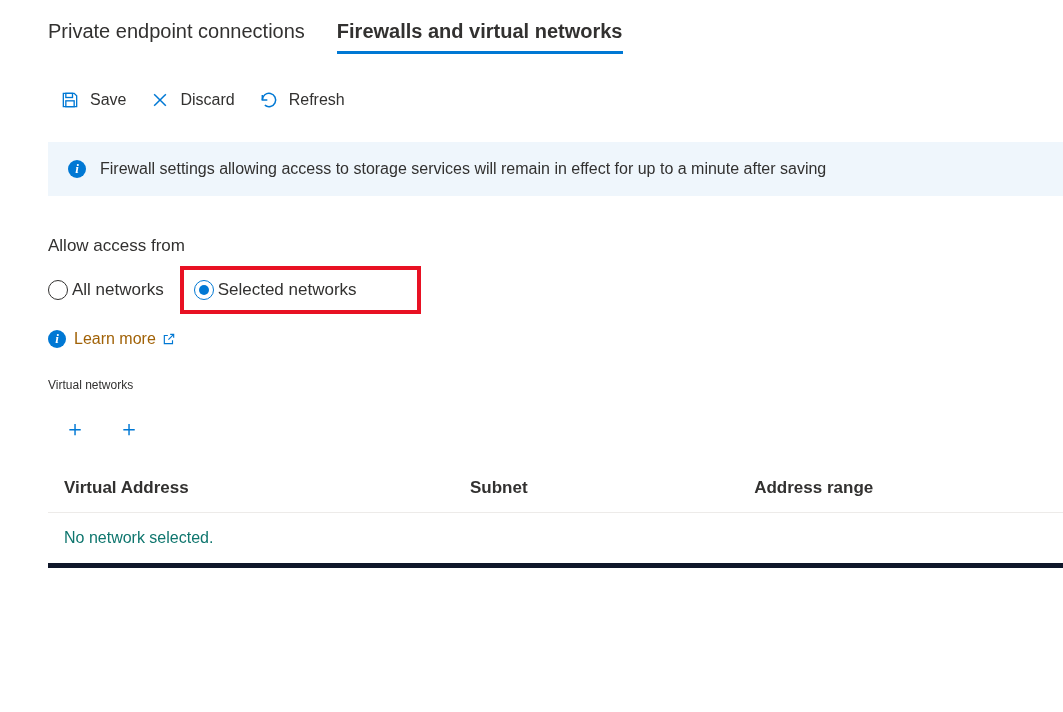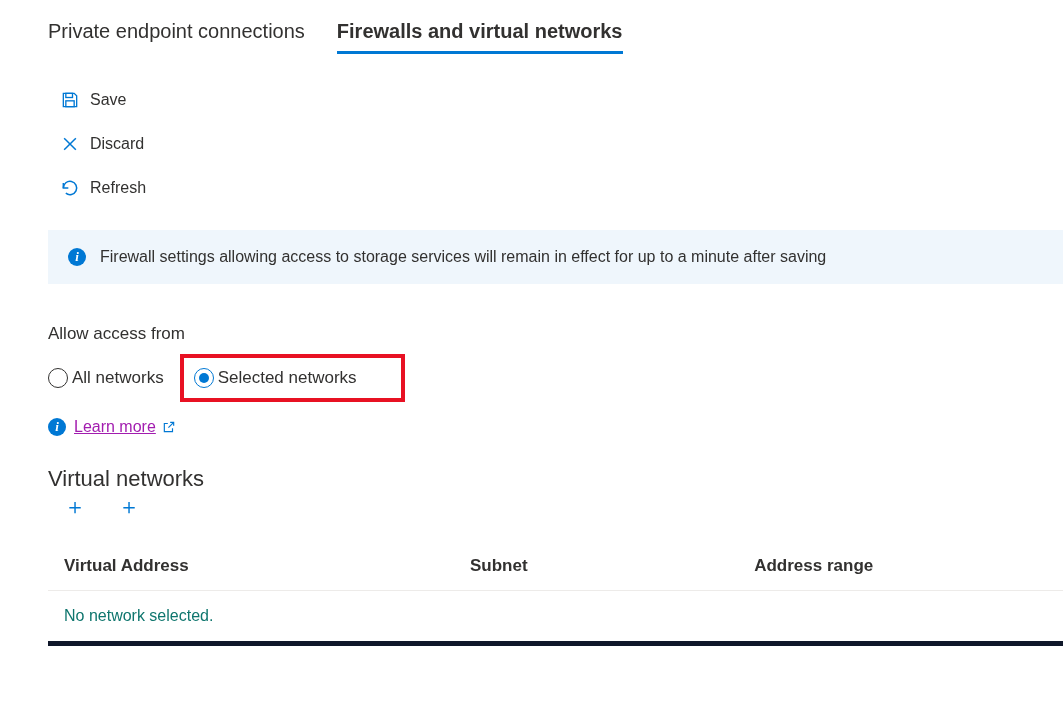--- a/index.html
+++ b/index.html
@@ -28,21 +28,20 @@
       font-weight: 600;
       border-bottom: 3px solid #0078d4;
     }
     .toolbar {
       display: flex;
       gap: 24px;
       align-items: flex-start;
       margin-top: 36px;
       margin-bottom: 32px;
       padding-left: 12px;
-      flex-direction: column;
     }
     .toolbar-btn {
       display: flex;
       align-items: center;
       gap: 10px;
       font-size: 16px;
       cursor: pointer;
       color: #323130;
     }
     .toolbar-btn svg {
@@ -106,40 +105,40 @@
     }
     .radio-circle.selected::after {
       content: "";
       width: 10px;
       height: 10px;
       background: #0078d4;
       border-radius: 50%;
     }
     .highlight-box {
       border: 4px solid #e81123;
-      padding: 10px 44px 10px 10px;
+      padding: 10px 60px 10px 10px;
     }
     .help-row {
       display: flex;
       align-items: center;
       gap: 8px;
       font-size: 16px;
       margin-bottom: 30px;
     }
     .link {
-      color: #a21caf;
+      color: #a16207;
       cursor: pointer;
       display: inline-flex;
       align-items: center;
       gap: 6px;
-      text-decoration: underline;
     }
     .section-heading {
-      font-size: 22px;
-      color: #323130;
+      font-size: 12px;
+      color: #323130;
+      margin-bottom: 22px;
     }
     .add-actions {
       display: flex;
       gap: 32px;
       padding-left: 16px;
       margin-bottom: 20px;
     }
     .add-btn {
       display: flex;
       align-items: center;

